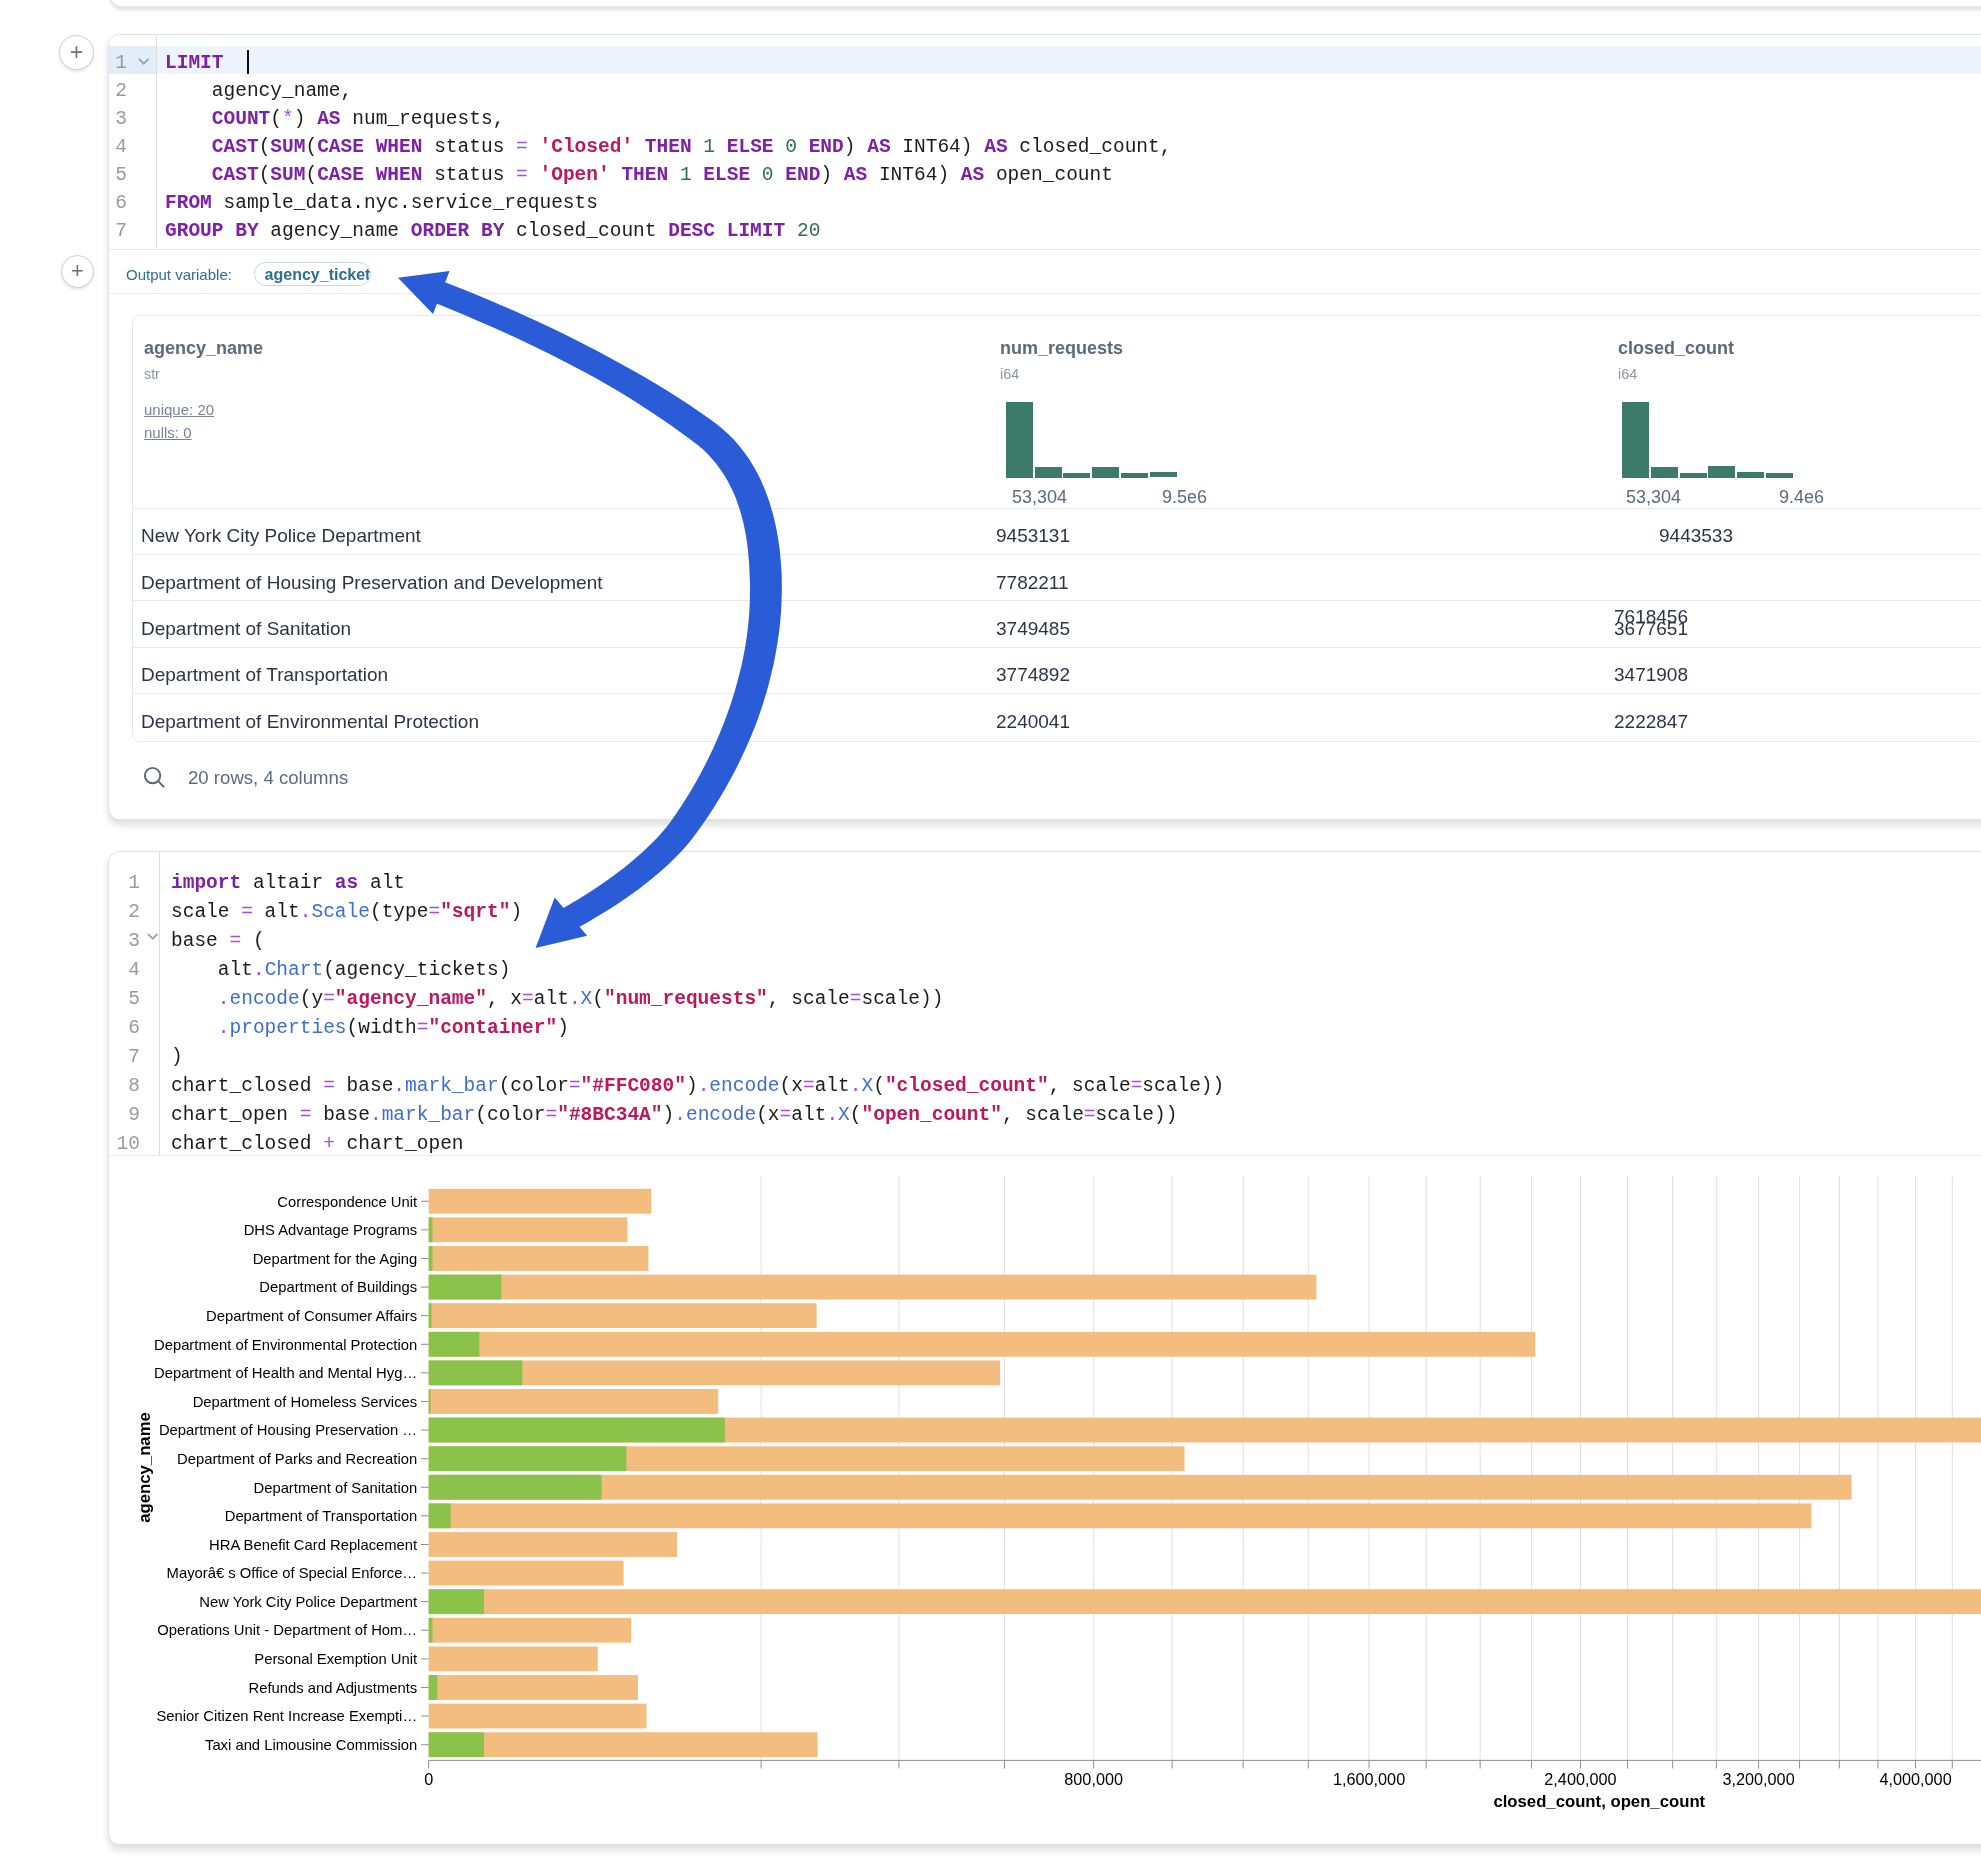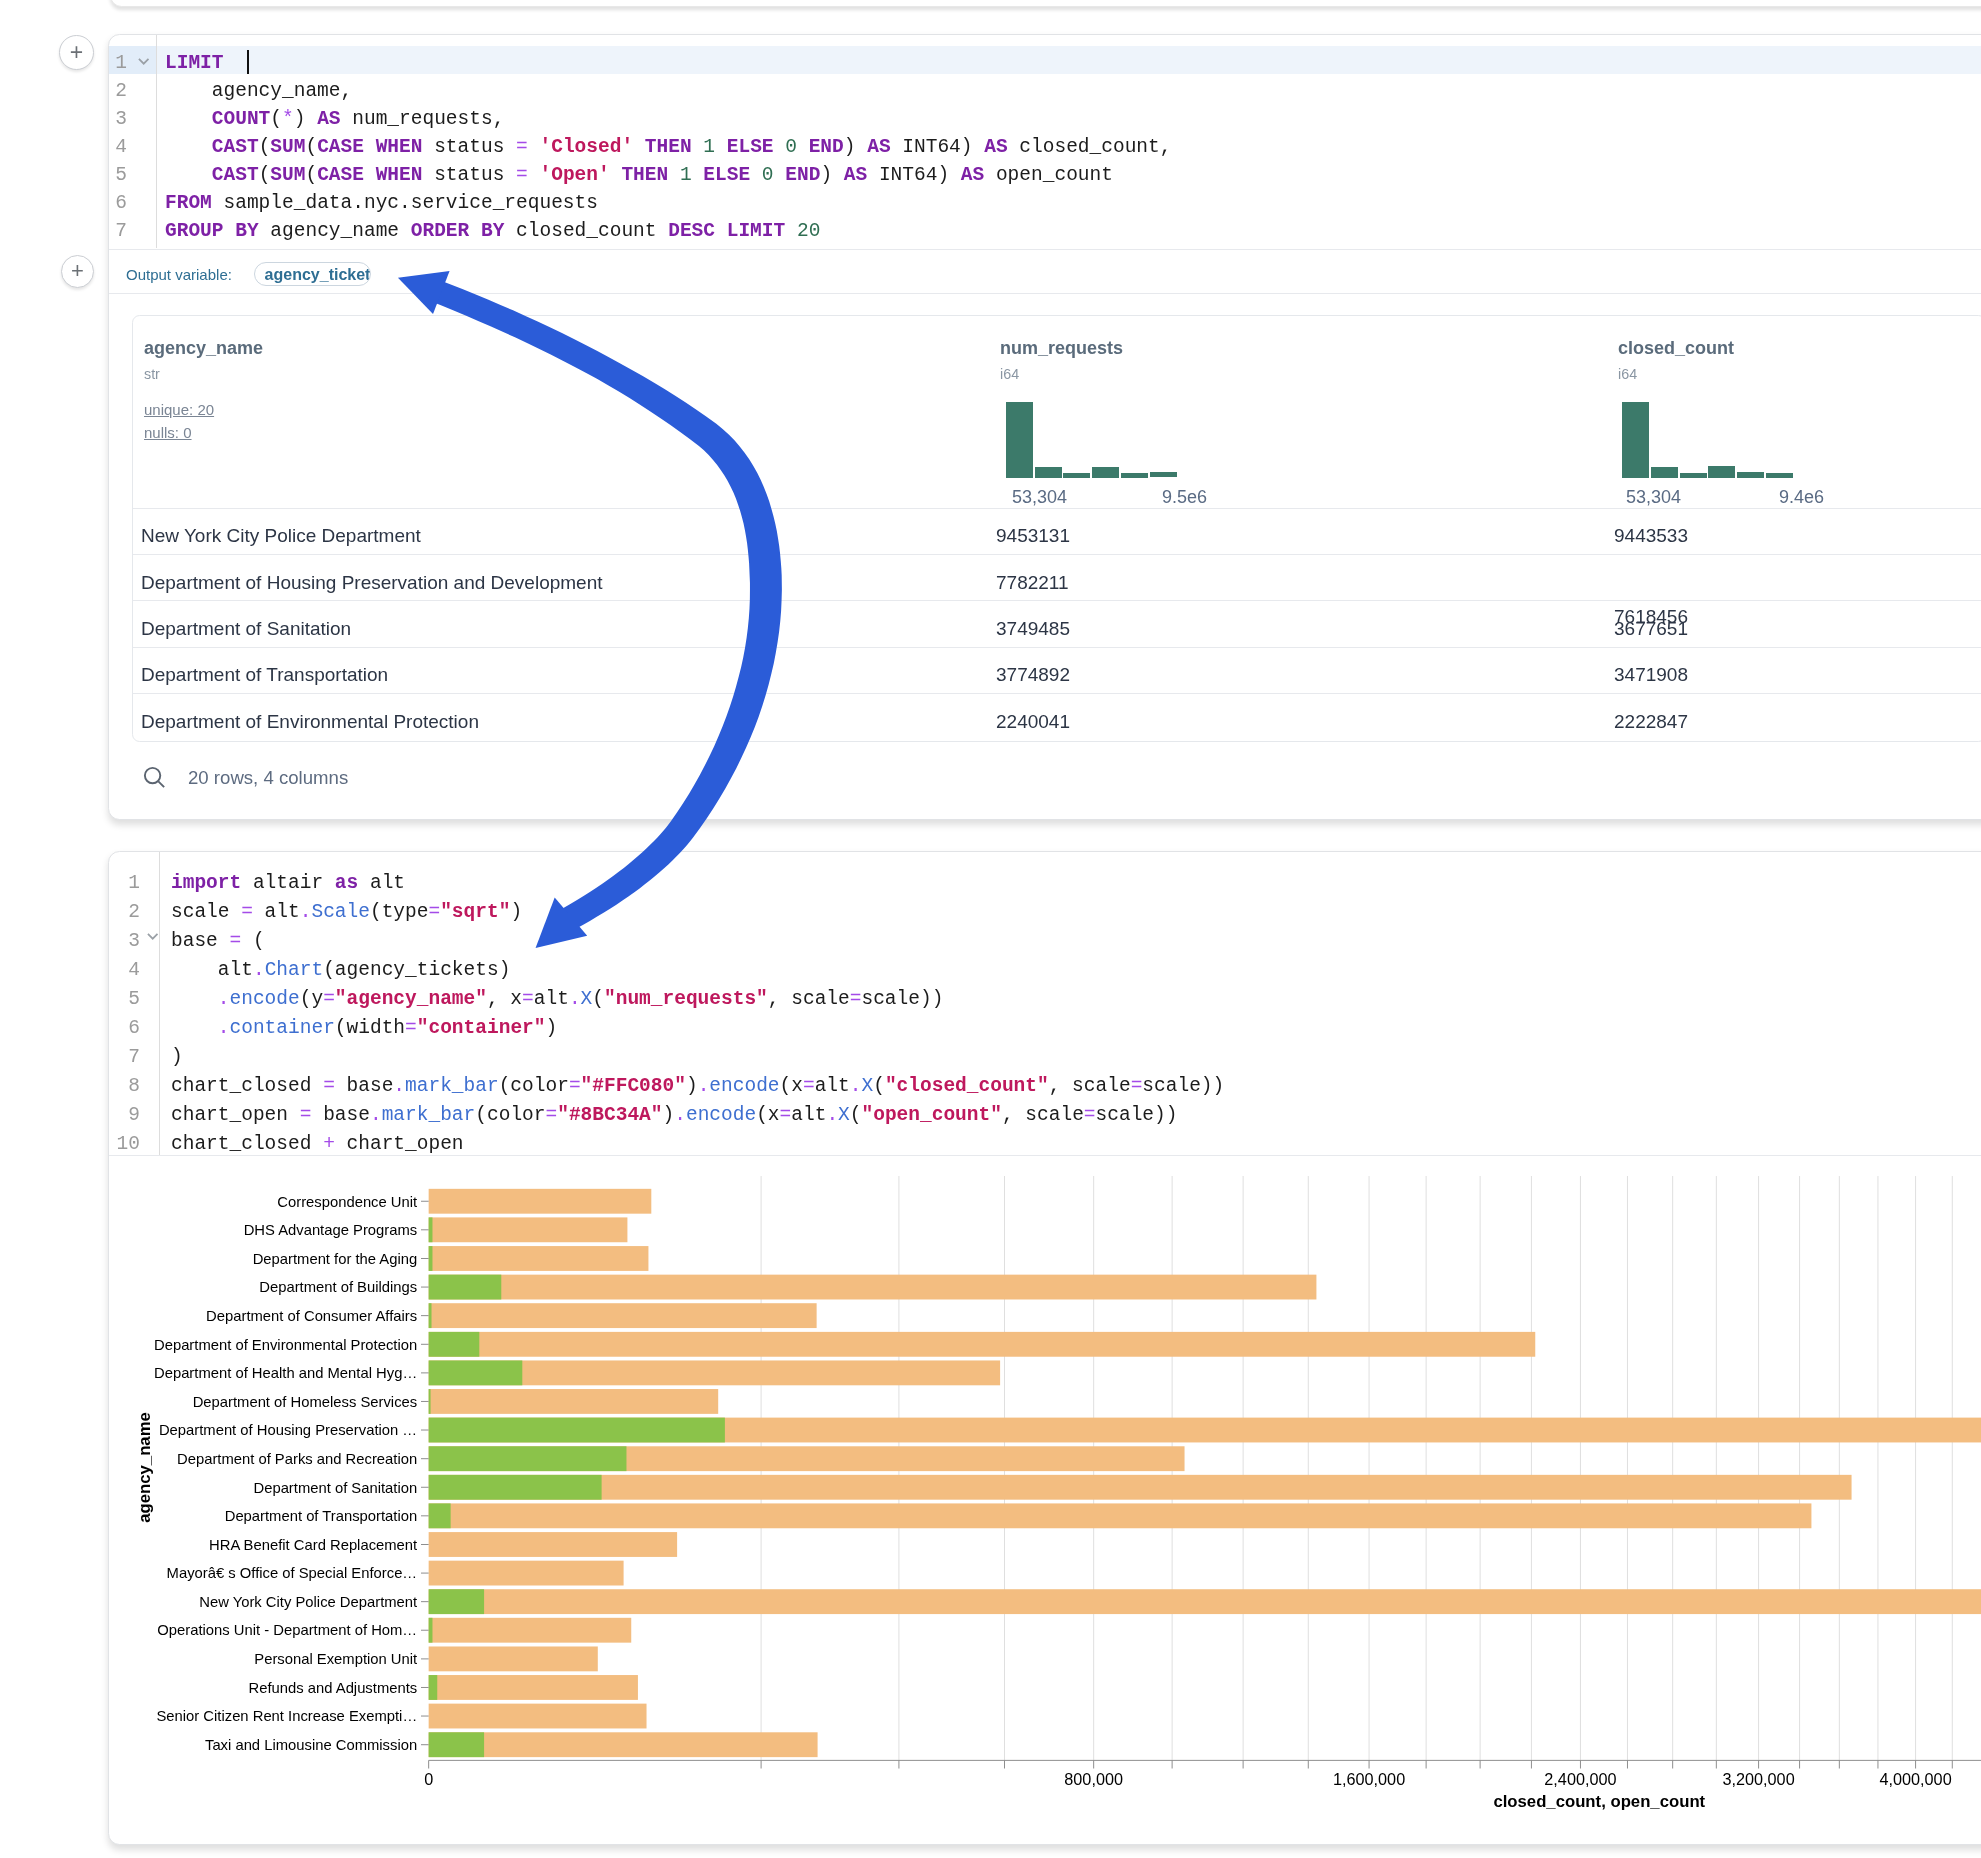--- a/index.html
+++ b/index.html
@@ -92,21 +92,21 @@
     <div style="position:absolute;left:1708px;top:466px;width:27px;height:11.5px;background:#3c7a6a"></div>
     <div style="position:absolute;left:1737px;top:472px;width:27px;height:6.2px;background:#3c7a6a"></div>
     <div style="position:absolute;left:1766px;top:473px;width:27px;height:5.3px;background:#3c7a6a"></div>
 <div class="histlab" style="left:1626px;top:488px">53,304</div>
 <div class="histlab" style="left:1779px;top:488px">9.4e6</div>
 
 <div class="sep" style="left:133px;top:508px;width:1848px"></div>
 
 <div class="rt" style="left:141px;top:526px">New York City Police Department</div>
     <div class="rt" style="left:996px;top:526px">9453131</div>
-    <div class="rt" style="left:1614px;top:526px">9443533</div>
+    <div class="rt" style="left:1659px;top:526px">9443533</div>
     <div class="sep" style="left:133px;top:554px;width:1848px"></div>
     <div class="rt" style="left:141px;top:573px">Department of Housing Preservation and Development</div>
     <div class="rt" style="left:996px;top:573px">7782211</div>
     <div class="rt" style="left:1614px;top:607px">7618456</div>
     <div class="sep" style="left:133px;top:600px;width:1848px"></div>
     <div class="rt" style="left:141px;top:619px">Department of Sanitation</div>
     <div class="rt" style="left:996px;top:619px">3749485</div>
     <div class="rt" style="left:1614px;top:619px">3677651</div>
     <div class="sep" style="left:133px;top:647px;width:1848px"></div>
     <div class="rt" style="left:141px;top:665px">Department of Transportation</div>
@@ -136,21 +136,21 @@
 9
 10</pre>
 <svg width="13.4" height="9.6" viewBox="0 0 14 10" style="position:absolute;left:146px;top:932px">
       <path d="M2 2 L7 7 L12 2" fill="none" stroke="#9aa0a6" stroke-width="1.8"></path>
     </svg>
 <pre class="code" style="left:171px;top:869px;line-height:29px"><span class="k">import</span> altair <span class="k">as</span> alt
 scale <span class="o">=</span> alt<span class="o">.</span><span class="f">Scale</span>(type<span class="o">=</span><span class="s">"sqrt"</span>)
 base <span class="o">=</span> (
     alt<span class="o">.</span><span class="f">Chart</span>(agency_tickets)
     <span class="o">.</span><span class="f">encode</span>(y<span class="o">=</span><span class="s">"agency_name"</span>, x<span class="o">=</span>alt<span class="o">.</span><span class="f">X</span>(<span class="s">"num_requests"</span>, scale<span class="o">=</span>scale))
-    <span class="o">.</span><span class="f">container</span>(width<span class="o">=</span><span class="s">"container"</span>)
+    <span class="o">.</span><span class="f">properties</span>(width<span class="o">=</span><span class="s">"container"</span>)
 )
 chart_closed <span class="o">=</span> base<span class="o">.</span><span class="f">mark_bar</span>(color<span class="o">=</span><span class="s">"#FFC080"</span>)<span class="o">.</span><span class="f">encode</span>(x<span class="o">=</span>alt<span class="o">.</span><span class="f">X</span>(<span class="s">"closed_count"</span>, scale<span class="o">=</span>scale))
 chart_open <span class="o">=</span> base<span class="o">.</span><span class="f">mark_bar</span>(color<span class="o">=</span><span class="s">"#8BC34A"</span>)<span class="o">.</span><span class="f">encode</span>(x<span class="o">=</span>alt<span class="o">.</span><span class="f">X</span>(<span class="s">"open_count"</span>, scale<span class="o">=</span>scale))
 chart_closed <span class="o">+</span> chart_open</pre>
 <div class="sep" style="left:109px;top:1155px;width:1873px"></div>
 
 <svg width="1873" height="689" viewBox="0 0 1959 721" style="position:absolute;left:109px;top:1155px">
 <line x1="681.9" y1="22" x2="681.9" y2="633" stroke="#ddd" stroke-width="1"></line>
 <line x1="826.1" y1="22" x2="826.1" y2="633" stroke="#ddd" stroke-width="1"></line>
 <line x1="936.6" y1="22" x2="936.6" y2="633" stroke="#ddd" stroke-width="1"></line>

